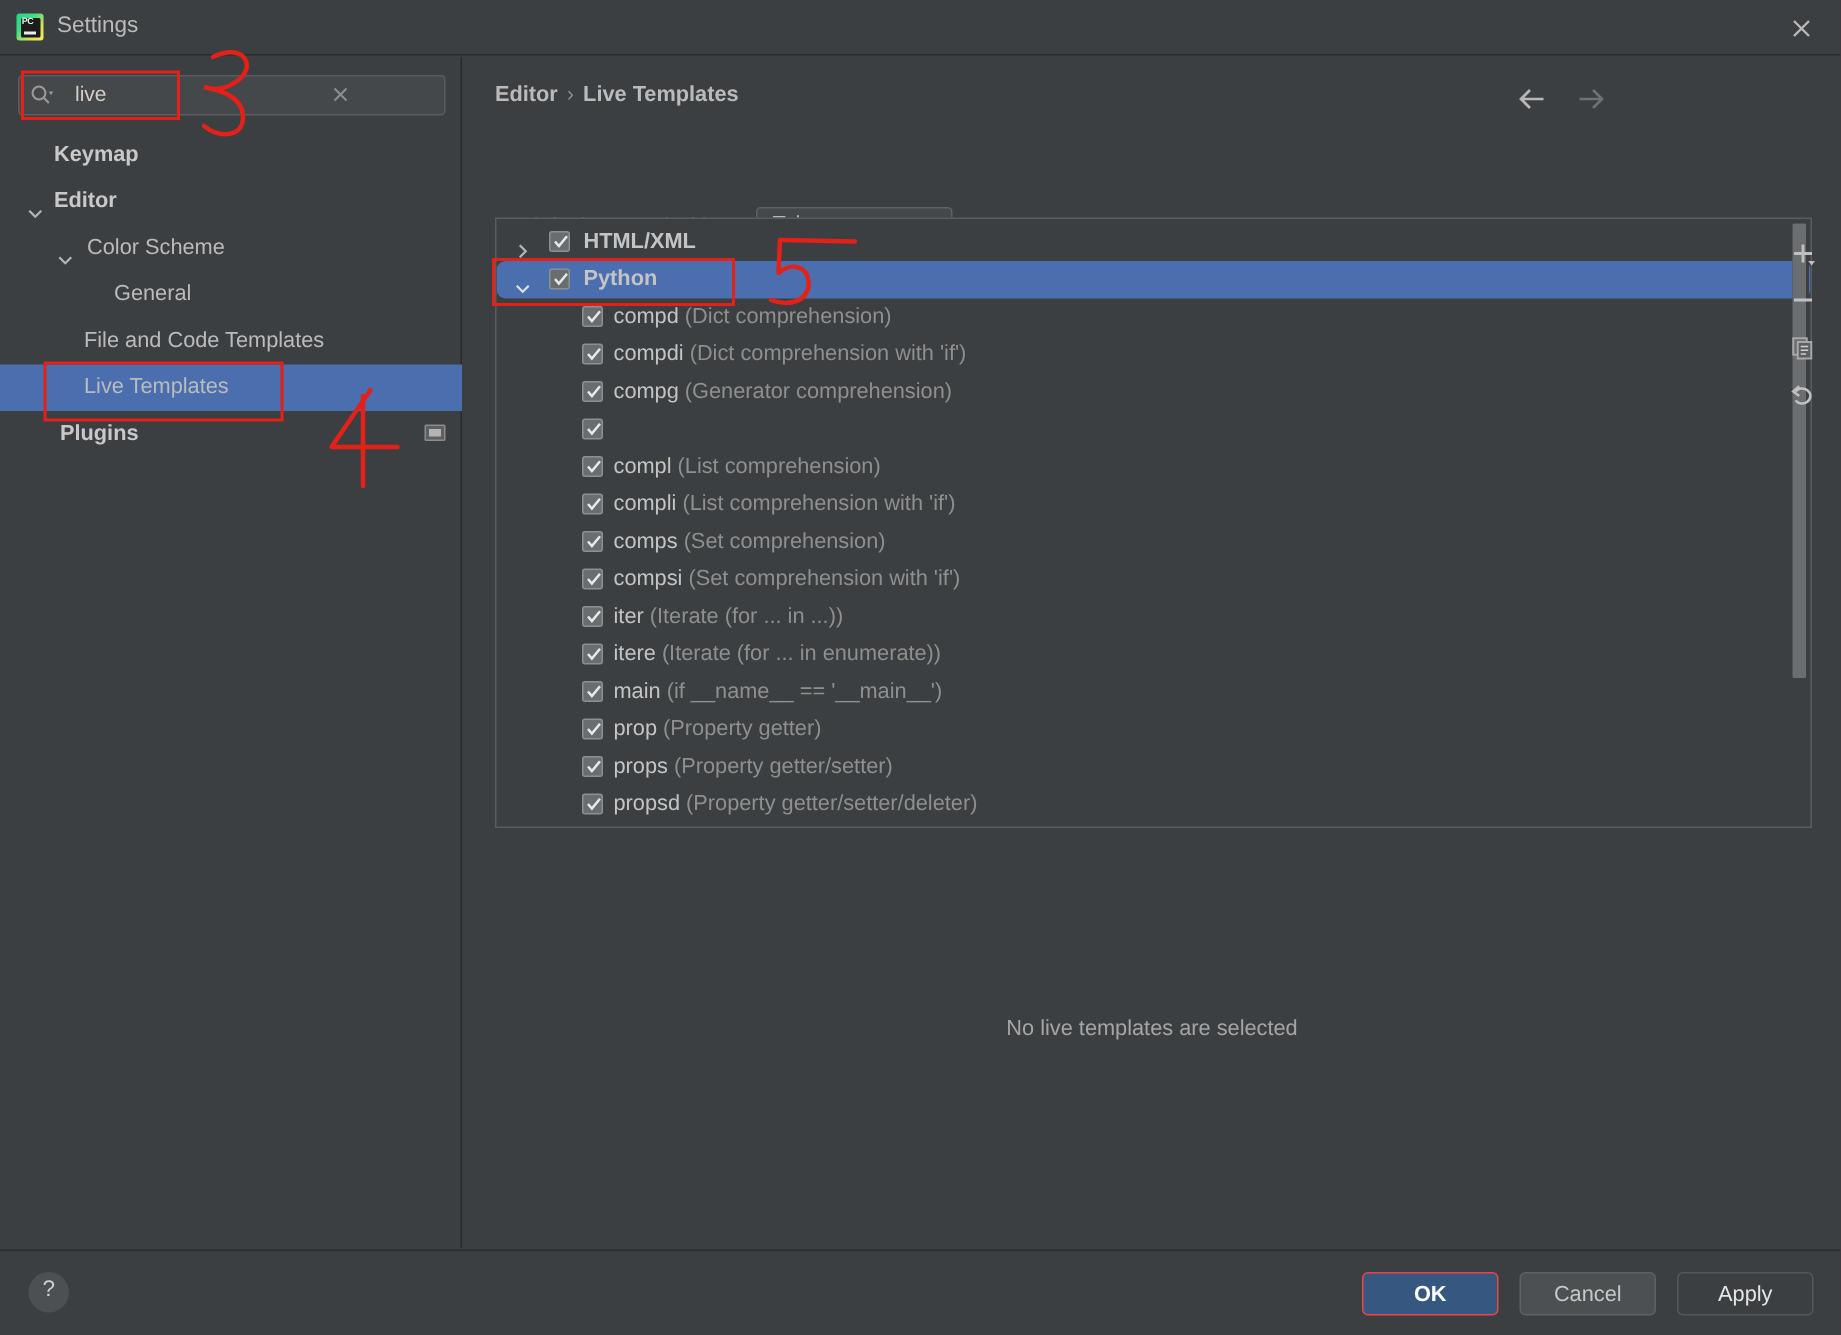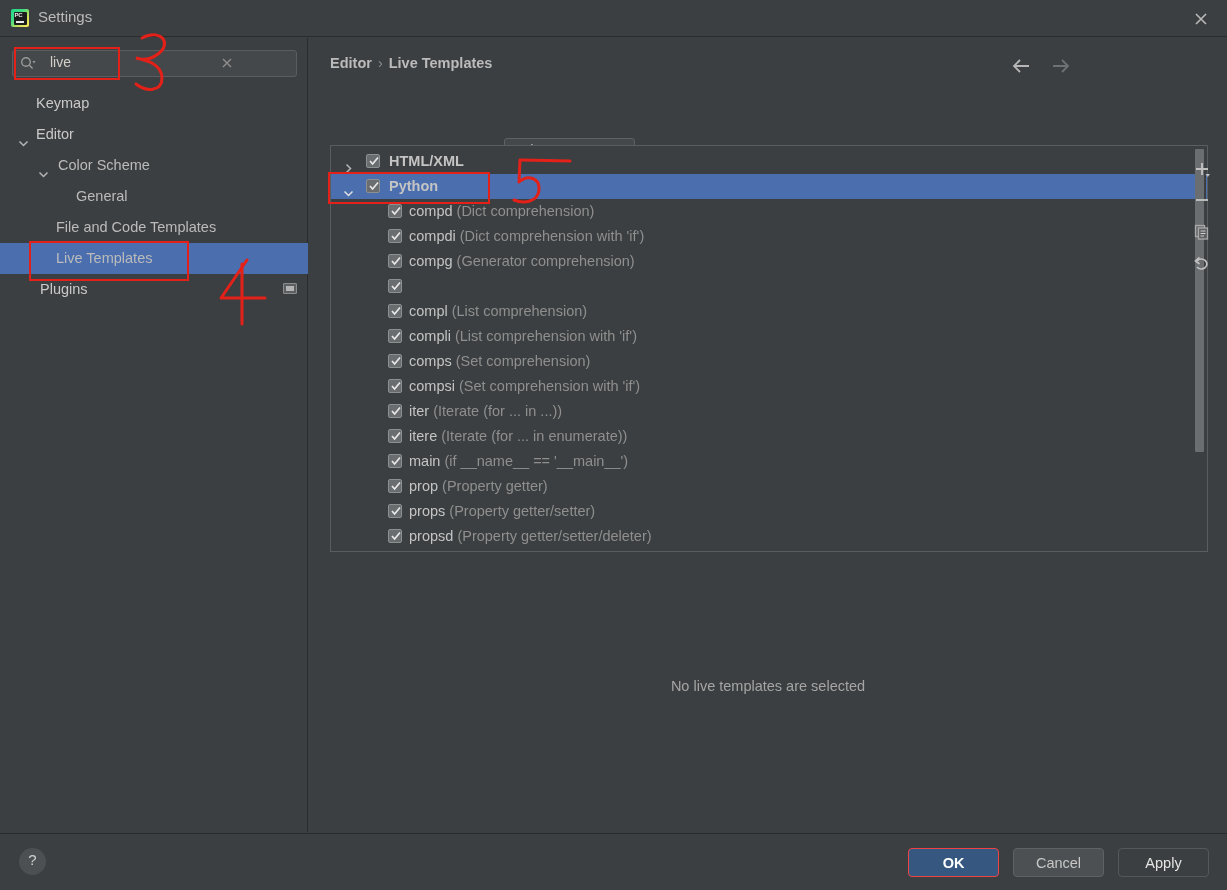--- a/index.html
+++ b/index.html
@@ -67,21 +67,21 @@
   .search-clear {
     position: absolute; right: 8px; top: 6px; width: 14px; height: 14px;
     cursor: pointer;
   }
 
   .tree { position: absolute; left: 0; top: 50px; width: 308px; }
   .tree-item {
     position: relative; height: 31px; line-height: 31px;
     font-size: 14.5px; color: #bbbbbb; cursor: pointer; white-space: nowrap;
   }
-  .tree-item.bold { font-weight: normal; color: #c9c9c9; padding-left: 12px; }
+  .tree-item.bold { font-weight: bold; color: #c9c9c9; padding-left: 12px; }
   .tree-item.selected { background: #4b6eaf; }
   .tree-item .lbl { position: absolute; top: 0; }
   .tree-item .chev {
     position: absolute; top: 10px; width: 11px; height: 11px;
   }
   .plugins-icon {
     position: absolute; left: 283px; top: 9px; width: 14px; height: 11px;
     border: 1px solid #8c8c8c; border-radius: 1px; background: #5c6063;
   }
   .plugins-icon::after {
@@ -133,21 +133,21 @@
   }
   .list-scroll {
     position: absolute; left: 0; top: 0; right: 0; bottom: 0;
     overflow: hidden;
   }
   .list-inner { position: absolute; left: 0; top: 3px; width: 100%; }
   .trow {
     position: relative; height: 25px; line-height: 25px; white-space: nowrap;
     cursor: pointer;
   }
-  .trow.selected { background: #4b6eaf; }
+  .trow.selected { background: #4b6eaf; border-radius: 6px; }
   .trow .chev { position: absolute; left: 12px; top: 7px; width: 11px; height: 11px; }
   .cbox {
     position: absolute; top: 5px; width: 14px; height: 14px;
     background: #6a6d6f; border: 1px solid #8d9091; border-radius: 2px;
   }
   .cbox svg { position: absolute; left: 1px; top: 0px; }
   .grp .cbox { left: 35px; }
   .grp .name {
     position: absolute; left: 58px; top: 0;
     font-size: 14.5px; font-weight: bold; color: #c4c4c4;

